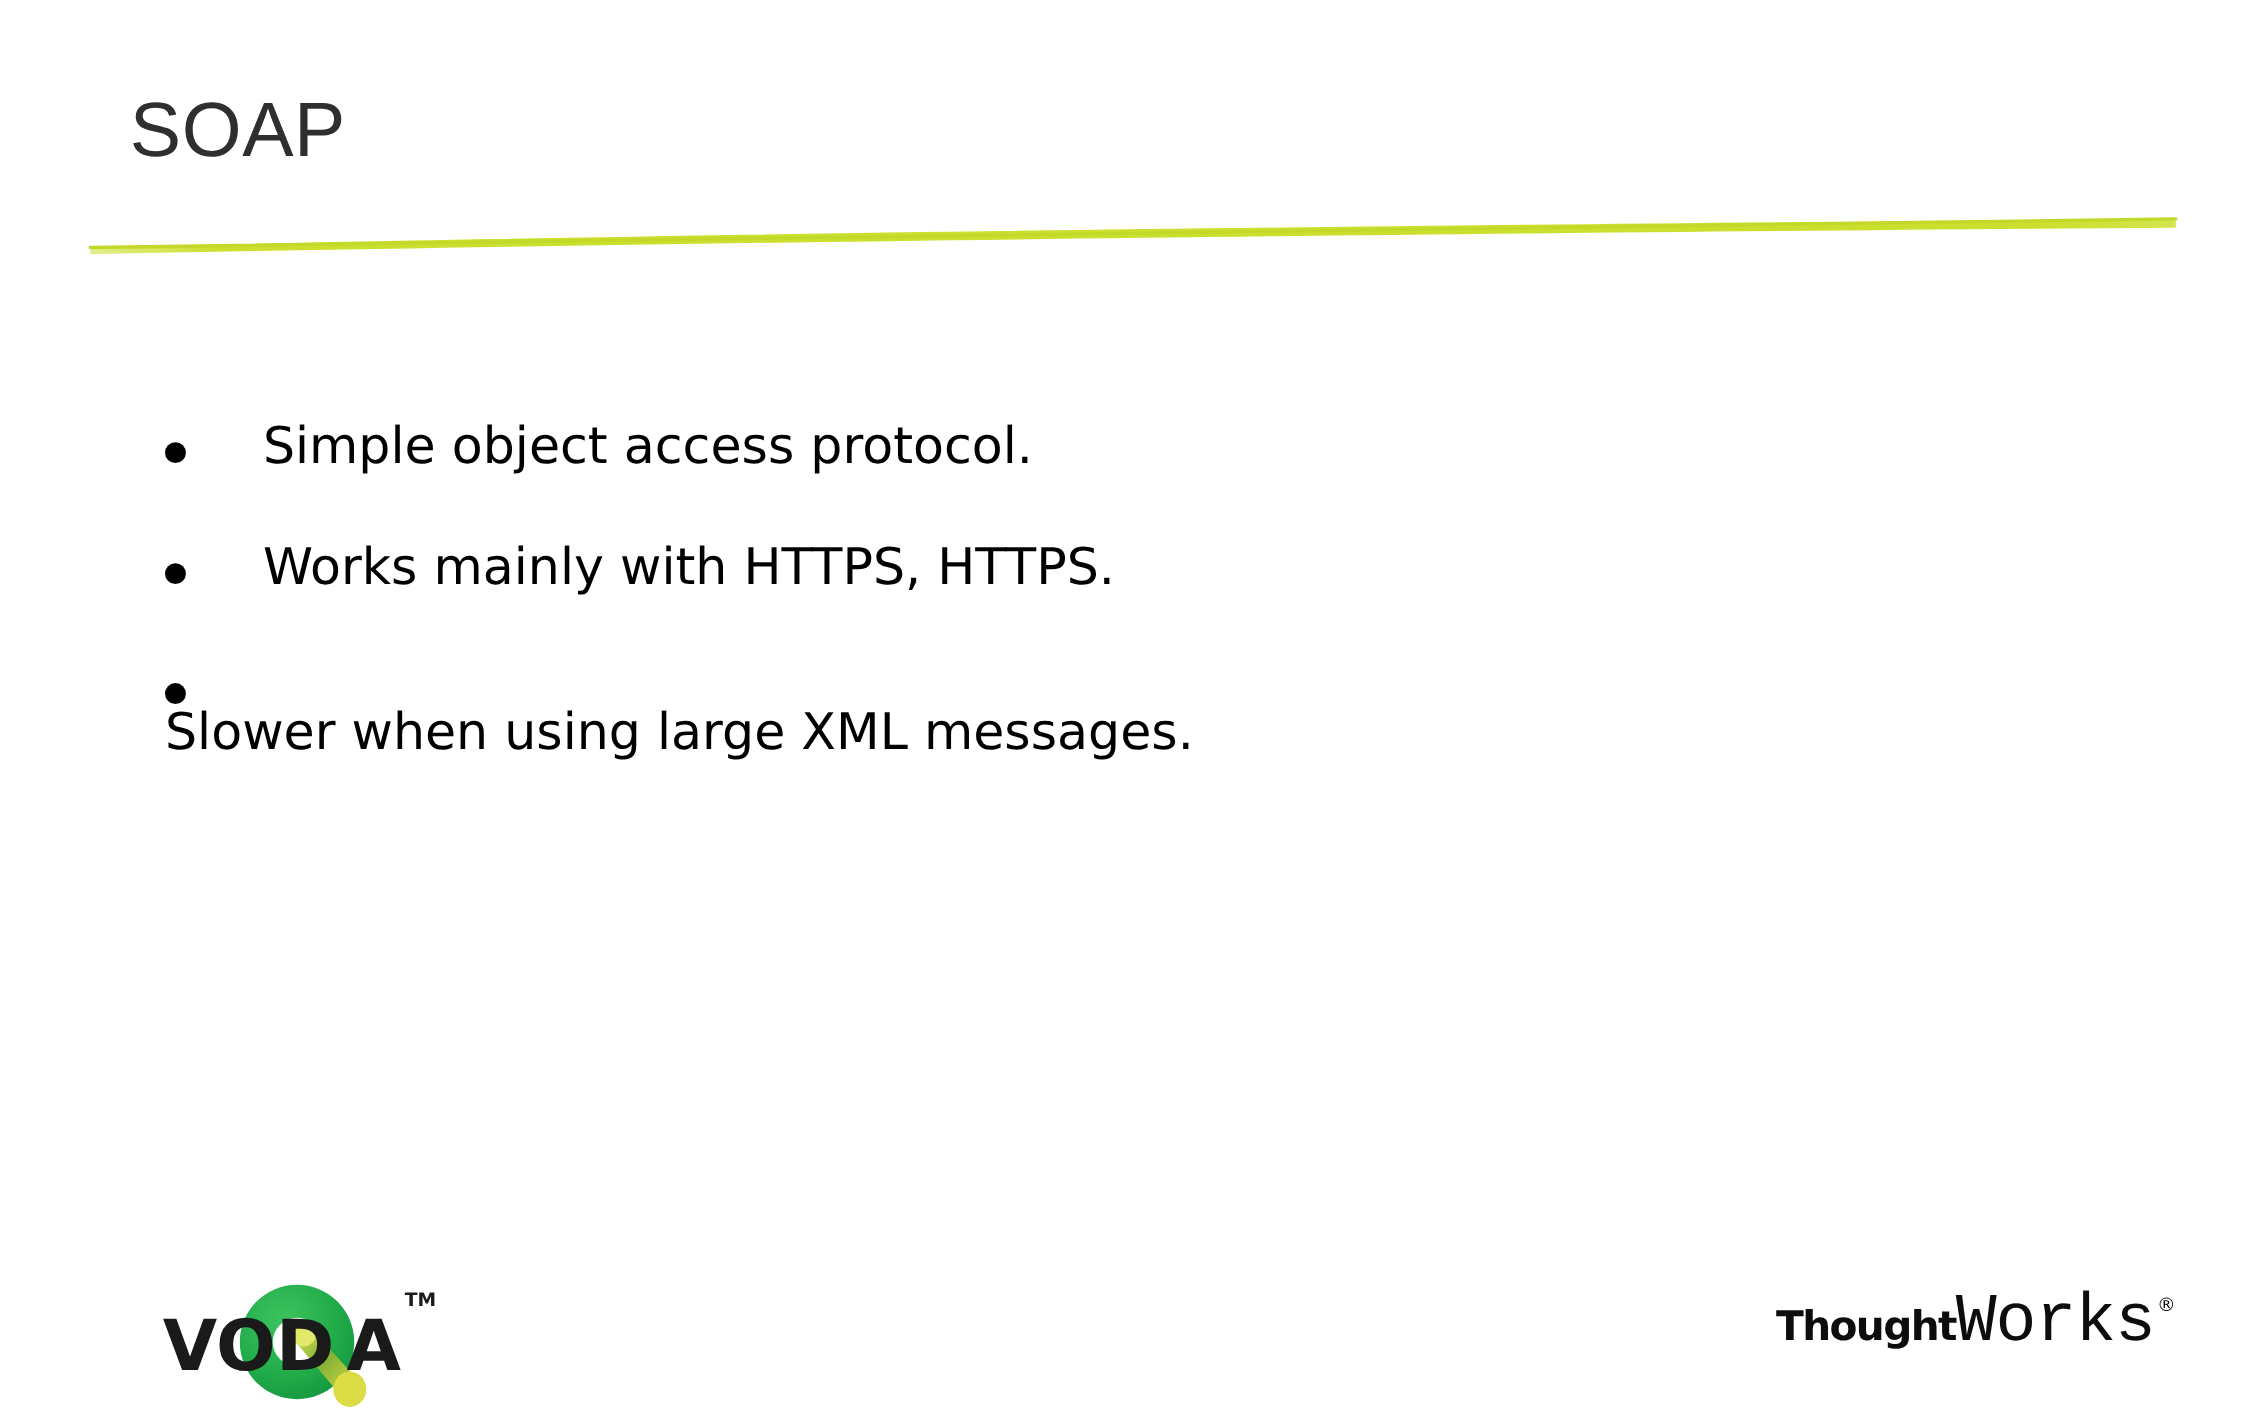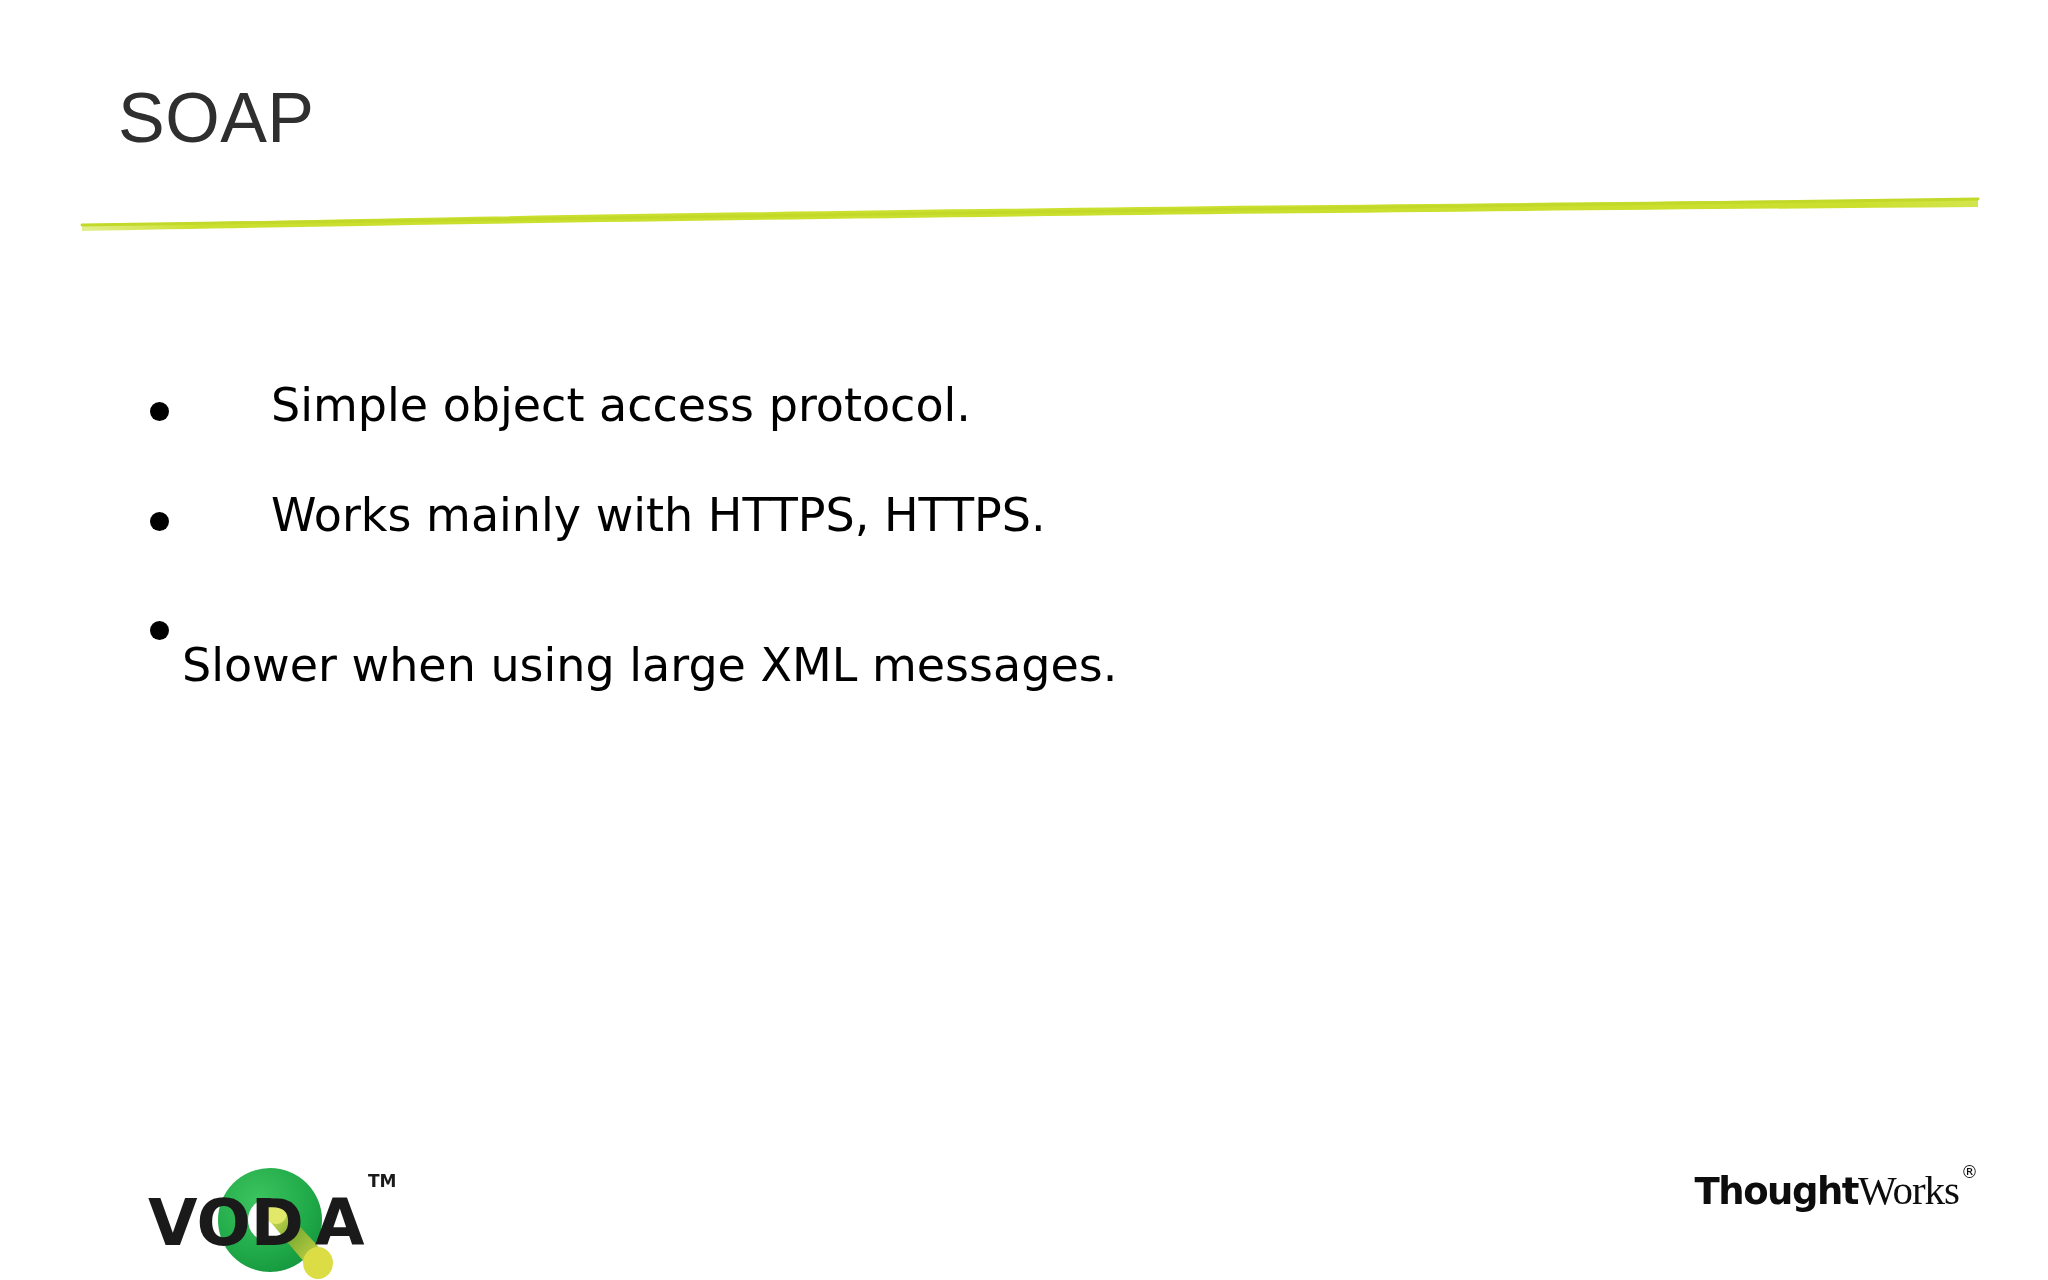--- a/index.html
+++ b/index.html
@@ -65,21 +65,20 @@
     margin-top: 22px;
     margin-right: 70px;
   }
   .bullet-text {
     font-family: "DejaVu Sans", "Liberation Sans", sans-serif;
     font-size: 46px;
     font-weight: 400;
     color: #000000;
     line-height: 1.12;
     white-space: nowrap;
-    margin-left: 32px;
   }
 
   
   .vodqa-logo {
     position: absolute;
     left: 130px;
     top: 1145px;
     width: 300px;
     height: 140px;
   }
@@ -96,22 +95,22 @@
     color: #0d0d0d;
     white-space: nowrap;
   }
   .tw-bold {
     font-family: "DejaVu Sans", "Liberation Sans", sans-serif;
     font-size: 37px;
     font-weight: 700;
     letter-spacing: -1.5px;
   }
   .tw-light {
-    font-family: Liberation Serif, serif;
-    font-size: 41px;
+    font-family: Liberation Mono, monospace;
+    font-size: 62px;
     font-weight: 400;
     letter-spacing: -1px;
   }
   .tw-reg {
     font-family: "DejaVu Sans", "Liberation Sans", sans-serif;
     font-size: 17px;
     font-weight: 400;
     position: relative;
     top: -26px;
     left: 2px;

